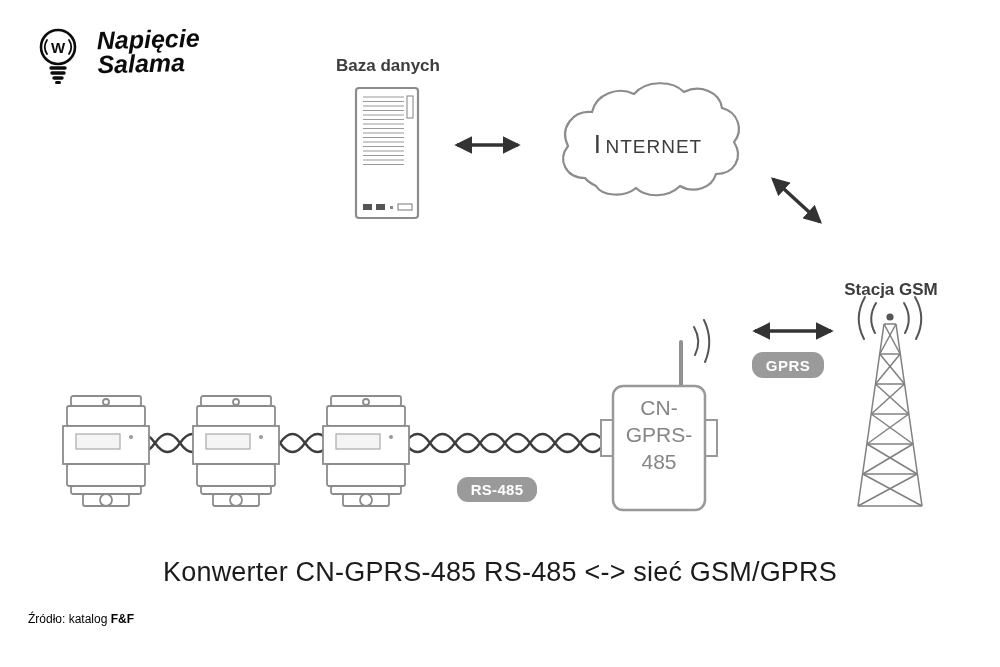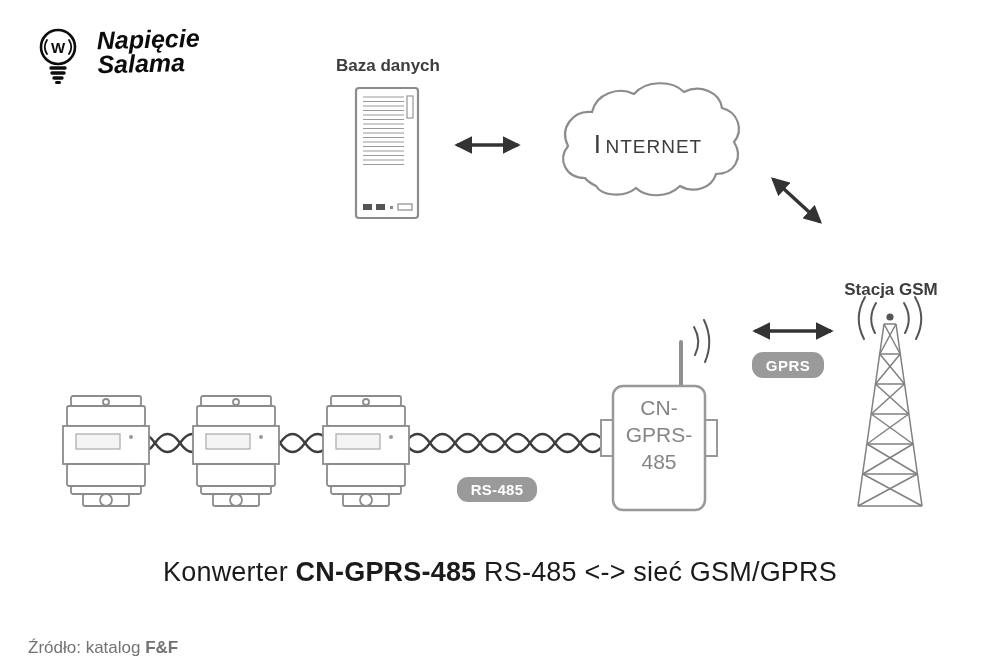--- a/index.html
+++ b/index.html
@@ -3,22 +3,22 @@
 <meta charset="utf-8">
 <style>
   * { margin:0; padding:0; box-sizing:border-box; }
   html,body { width:1000px; height:667px; background:#ffffff; font-family:"Liberation Sans", sans-serif; }
   .canvas { position:absolute; left:0; top:0; width:1000px; height:667px; background:#fff; overflow:hidden; }
   .diagram { position:absolute; left:0; top:0; }
   .logo { position:absolute; left:26px; top:20px; display:flex; align-items:flex-start; gap:7px; }
   .logo-text { font-style:italic; font-weight:bold; font-size:25px; line-height:0.94; color:#0b0b0b; transform:rotate(-1.5deg); padding-top:8px; }
   .logo-text span { display:block; }
   .caption { position:absolute; left:0; top:557px; width:1000px; text-align:center; font-size:27px; color:#1b1b1b; letter-spacing:0.2px; }
-  .caption .b { font-weight:bold; }
-  .source { position:absolute; left:28px; top:638px; font-size:17px; color:#737373; }
+  .caption .b { font-weight:normal; }
+  .source { position:absolute; left:28px; top:612px; font-size:12px; color:#000000; }
   .source .b { font-weight:bold; }
   text { font-family:"Liberation Sans", sans-serif; }
 </style>
 </head>
 <body>
 
 <div class="canvas">
 
   <div class="logo">
     <svg width="64" height="68" viewBox="0 0 64 66">

